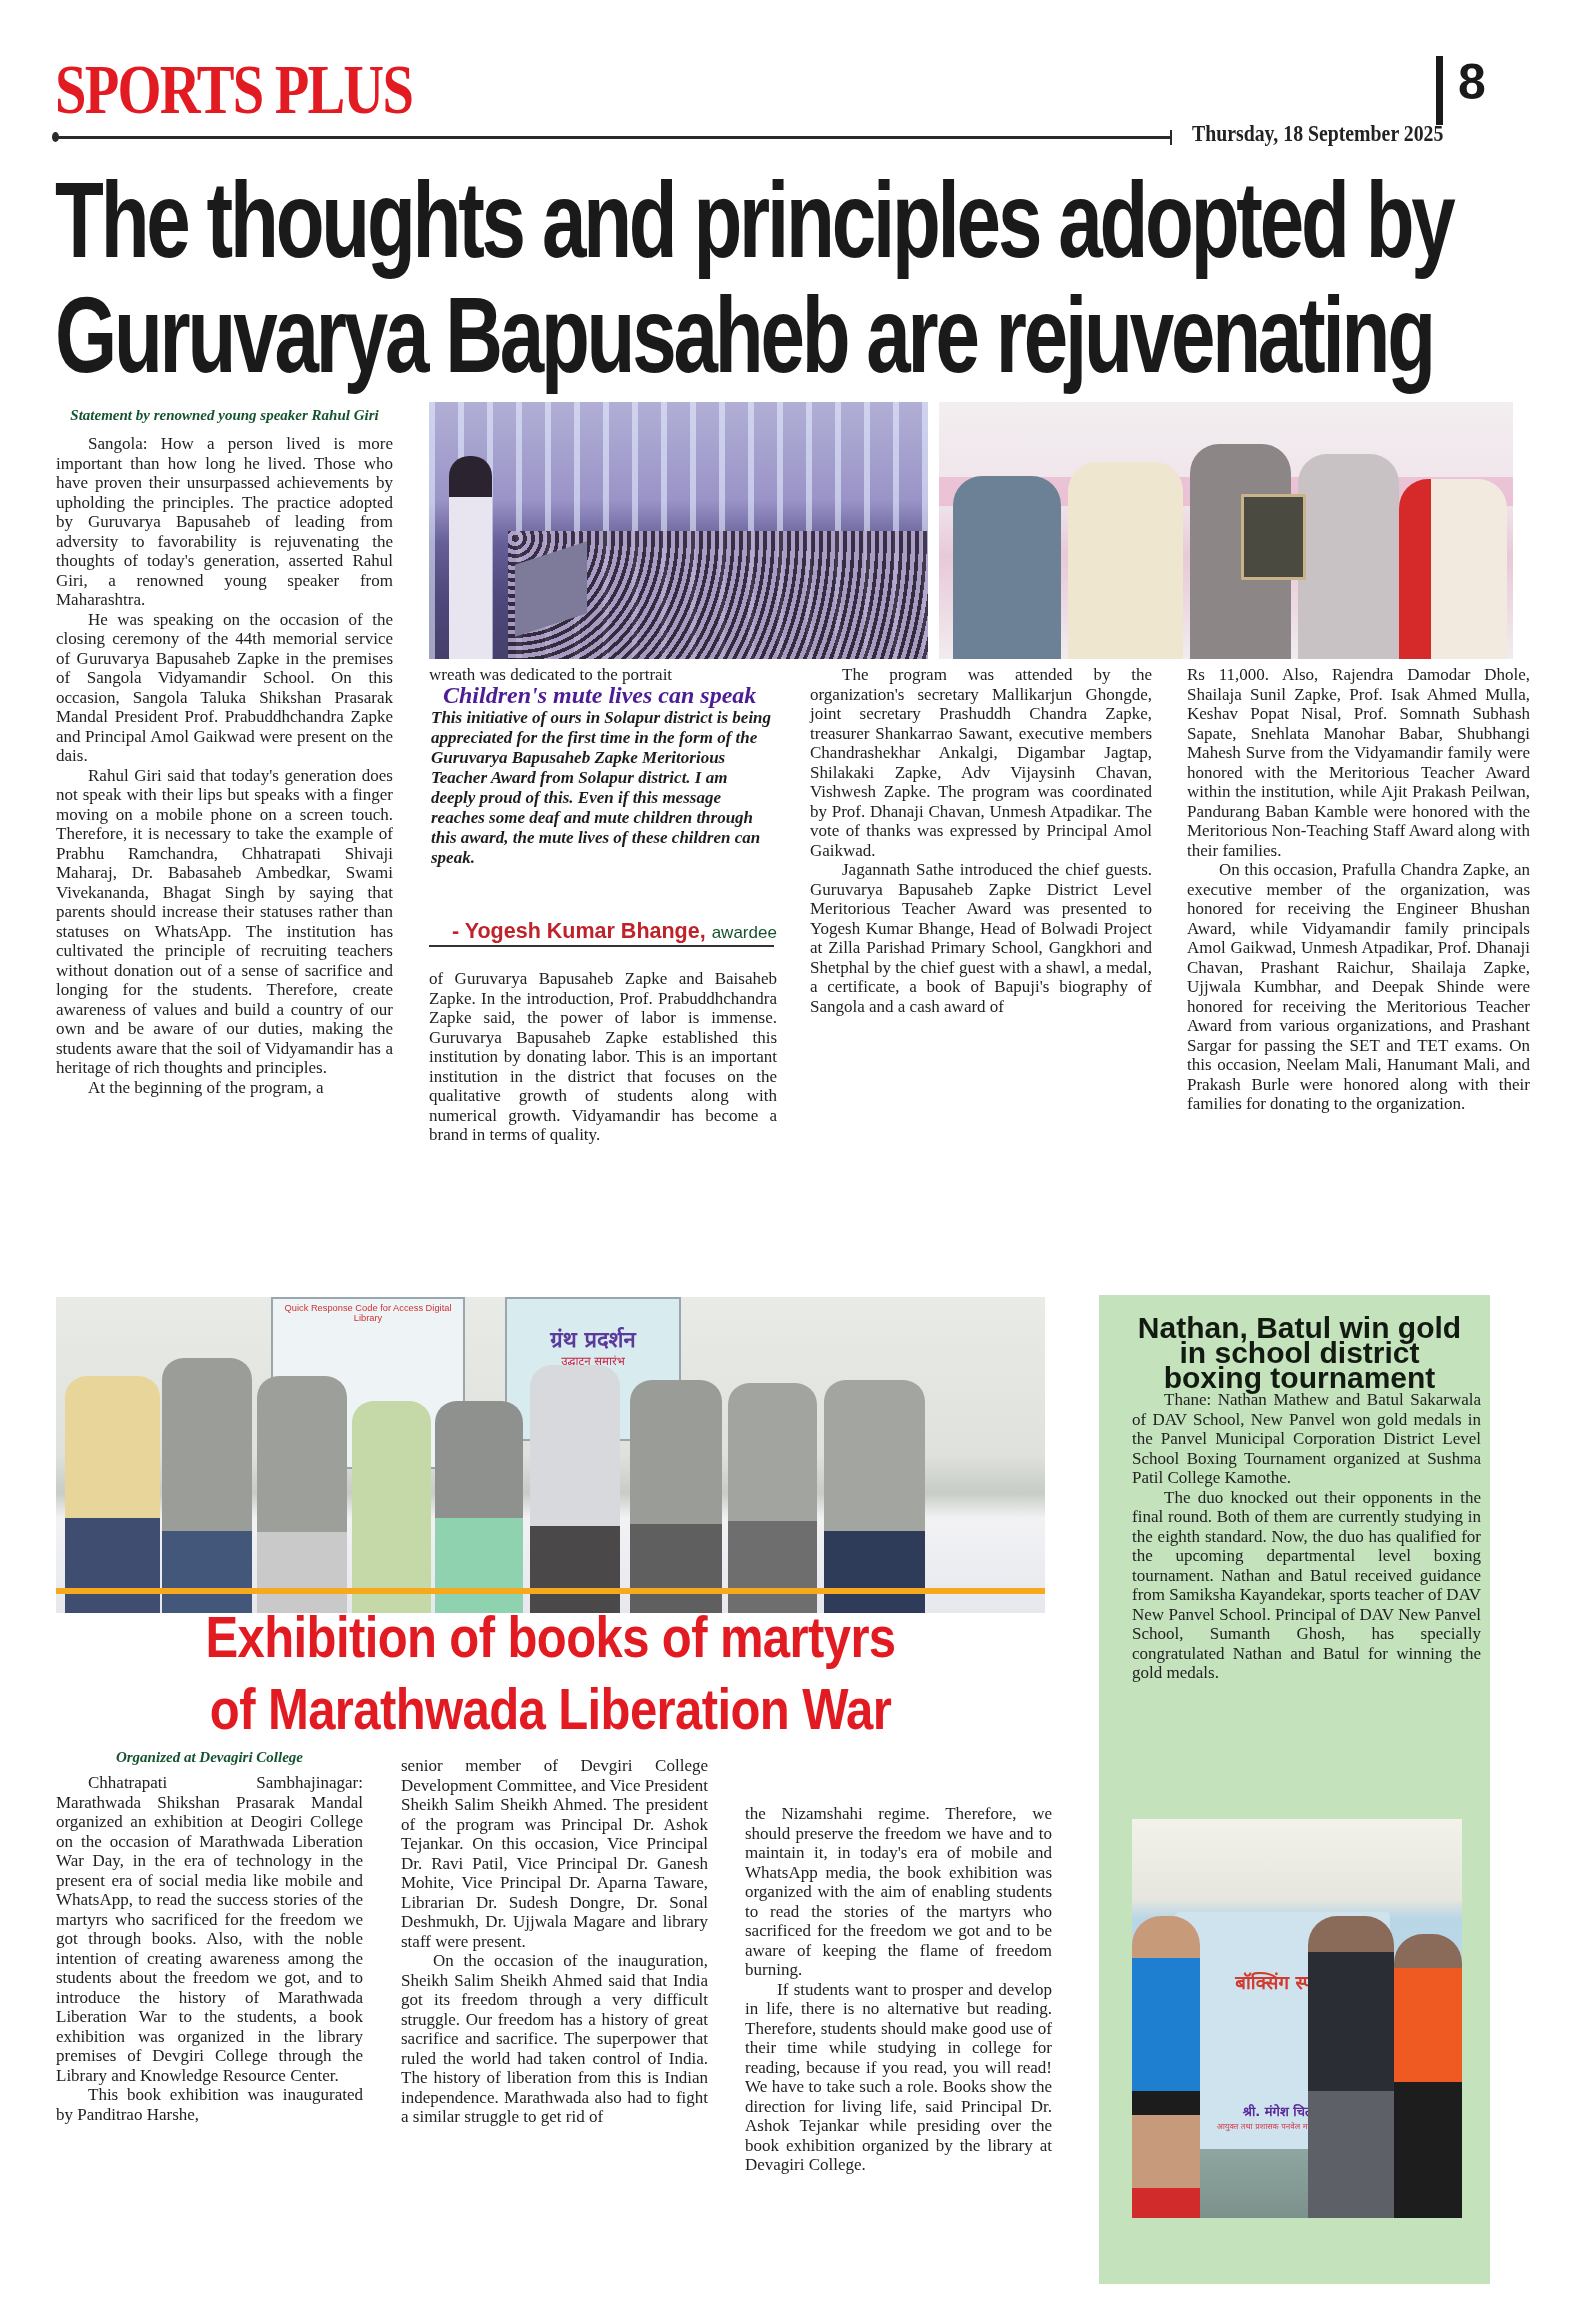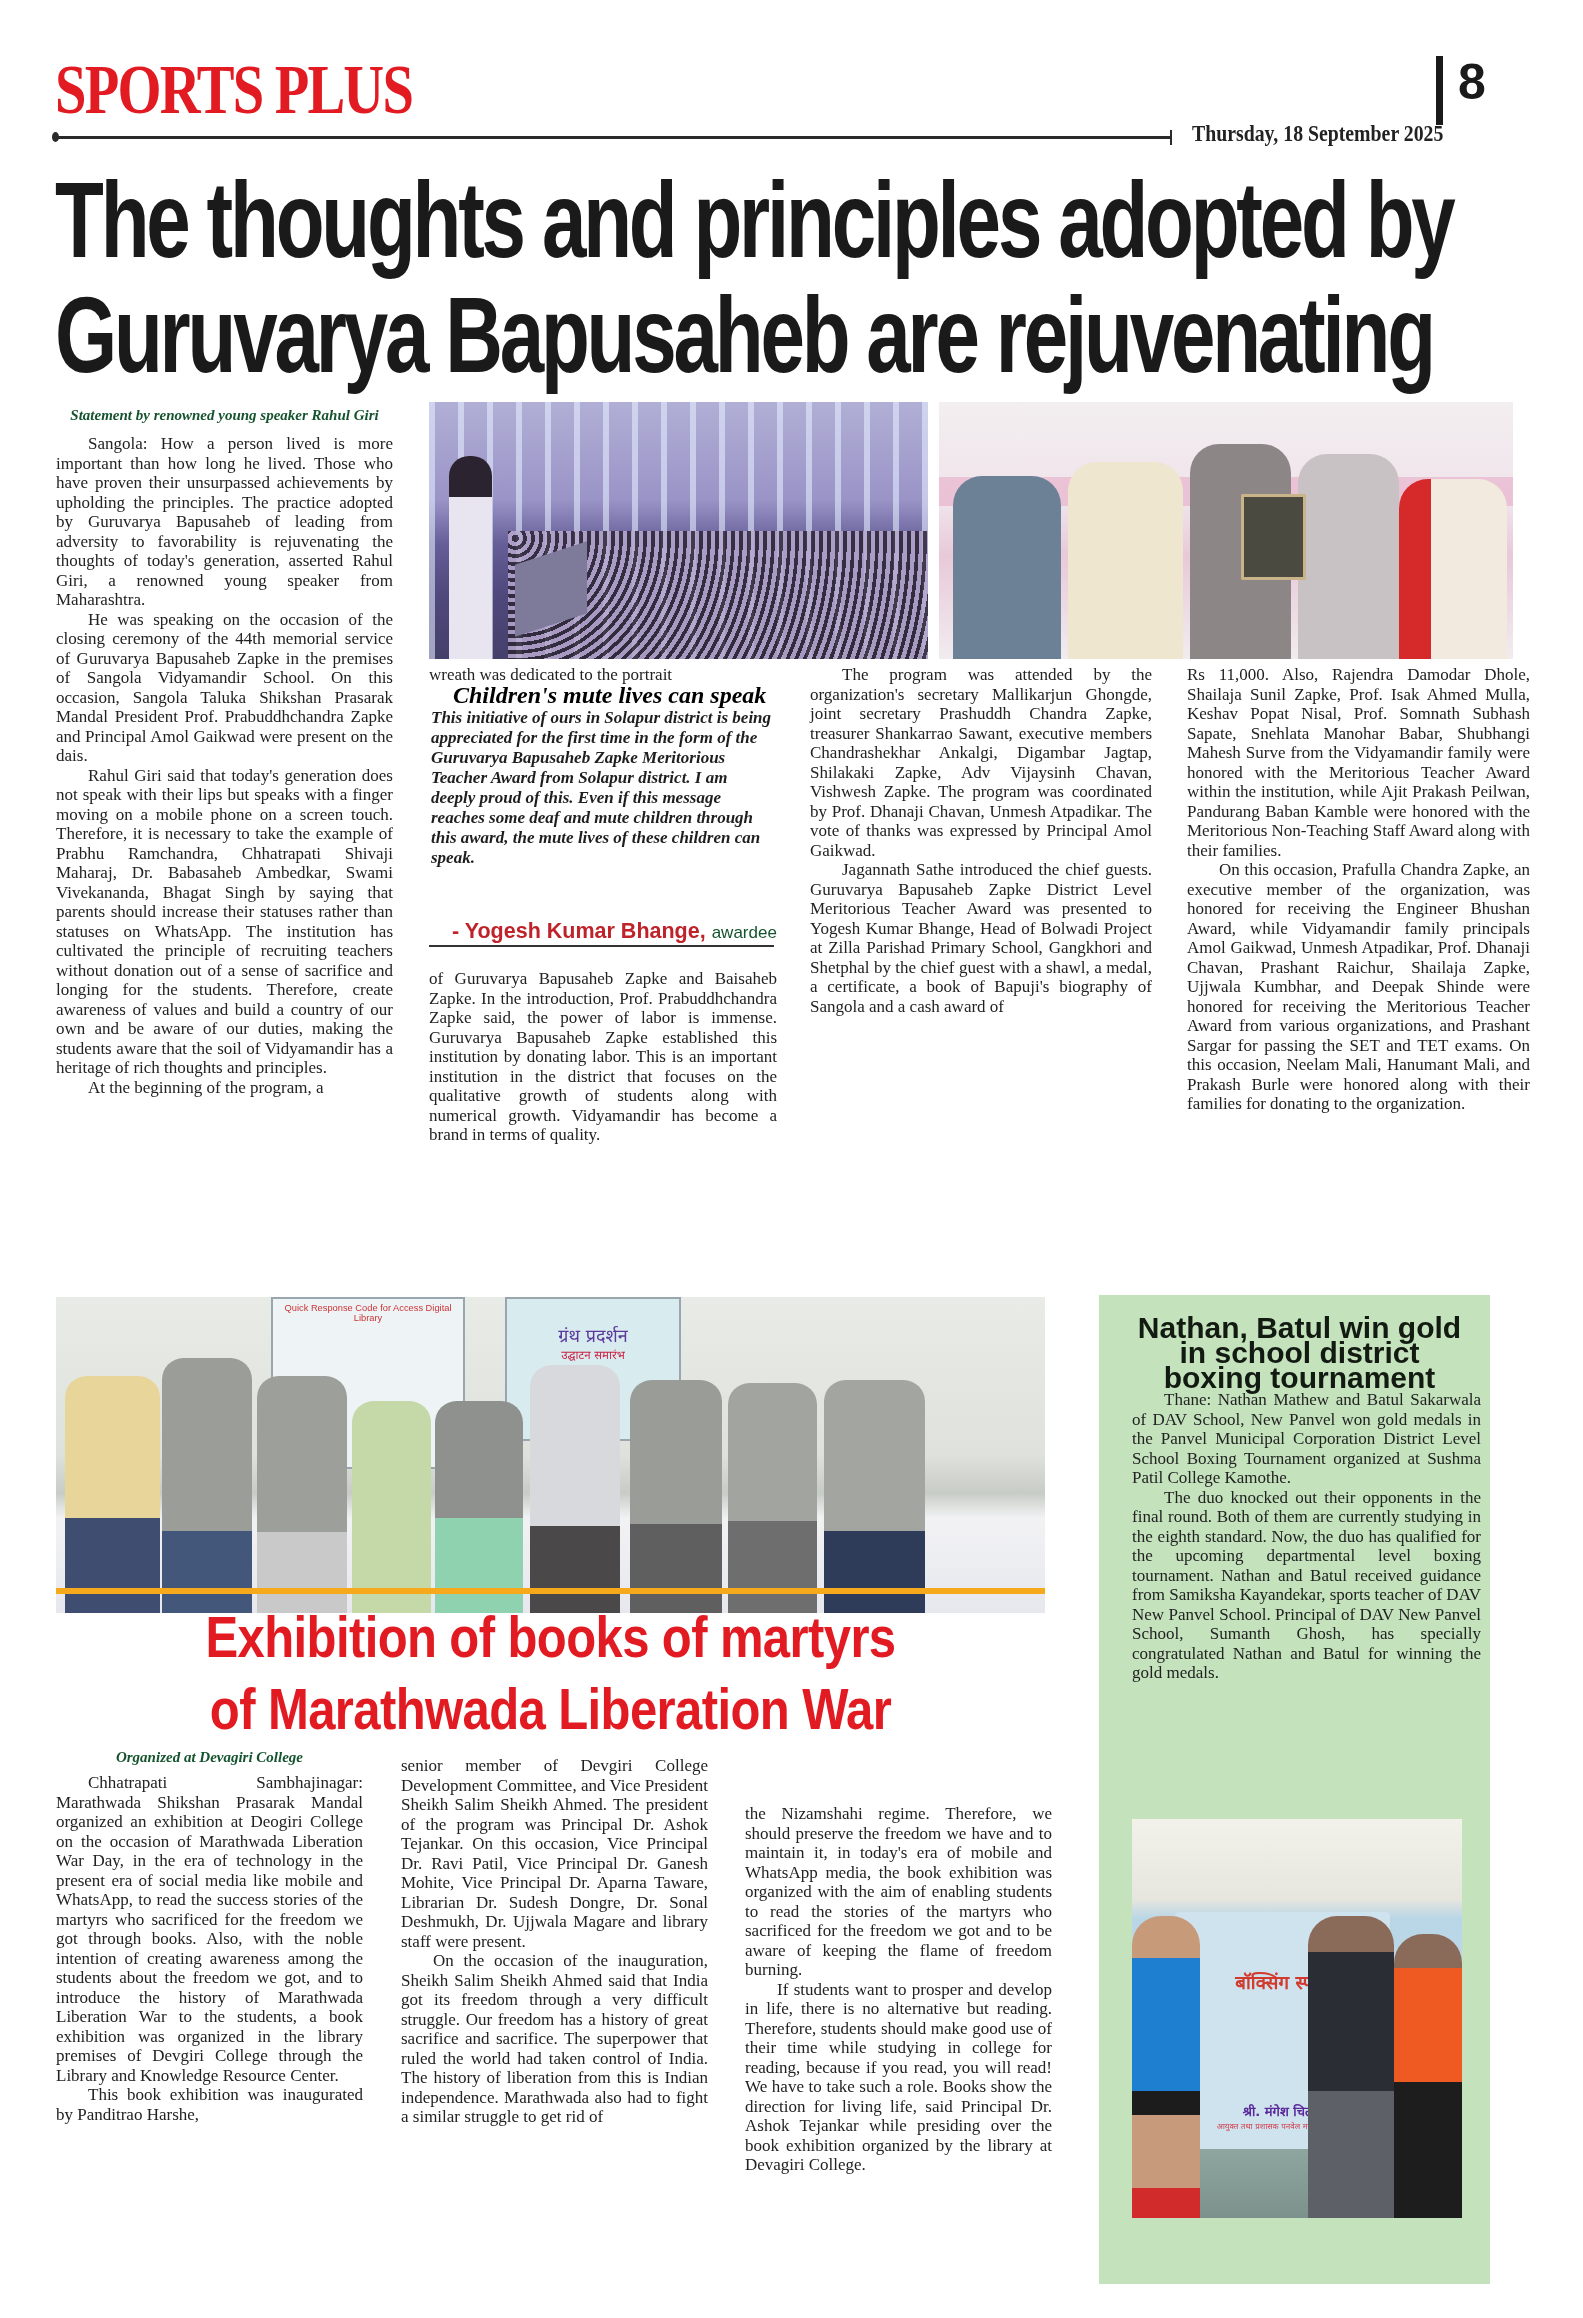--- a/index.html
+++ b/index.html
@@ -51,21 +51,21 @@
   
   .green-box { left: 1099px; top: 1295px; width: 391px; height: 989px; background: #c4e3bd; }
   .green-title { font-family: "Liberation Sans", sans-serif; font-weight: bold; font-size: 30px; line-height: 25px; color: #121a12; text-align: center; }
   .photo-boxing { left: 1132px; top: 1819px; width: 330px; height: 399px; background: linear-gradient(180deg, #f2f1ea 0%, #e7e6de 20%, #b9d6e6 25%, #c7dfee 75%, #8ea7a0 82%, #7d918c 100%); }
   .photo-boxing .fig { position: absolute; bottom: 0; border-radius: 29px 29px 0 0; }
 
   .quote-rule { left: 429px; top: 945px; width: 345px; height: 2.2px; background: #333; }
   .attribution { left: 452px; top: 919px; font-family: "Liberation Sans", sans-serif; font-weight: bold; color: #c0222a; font-size: 21.5px; white-space: nowrap; }
   .attribution .role { font-weight: normal; color: #14532d; font-size: 17px; }
   .quote-body { left: 431px; top: 708px; width: 345px; font-family: "Liberation Serif", serif; font-style: italic; font-weight: bold; font-size: 17px; line-height: 20px; color: #1e1e1e; }
-  .quote-title { left: 453px; top: 682px; width: 345px; font-family: "Liberation Serif", serif; font-style: italic; font-weight: bold; font-size: 24px; line-height: 26px; color: #000000; white-space: nowrap; }
+  .quote-title { left: 443px; top: 682px; width: 345px; font-family: "Liberation Serif", serif; font-style: italic; font-weight: bold; font-size: 24px; line-height: 26px; color: #4c1d95; white-space: nowrap; }
 </style>
 </head>
 <body>
 
 <div class="abs section-name">SPORTS PLUS</div>
 <div class="abs rule"></div>
 <div class="abs page-bar"></div>
 <div class="abs page-no">8</div>
 <div class="abs dateline">Thursday, 18 September 2025</div>
 
@@ -119,21 +119,21 @@
 <div class="abs col" style="left:1187px; top:665px; width:343px;">
   <p class="noindent">Rs 11,000. Also, Rajendra Damodar Dhole, Shailaja Sunil Zapke, Prof. Isak Ahmed Mulla, Keshav Popat Nisal, Prof. Somnath Subhash Sapate, Snehlata Manohar Babar, Shubhangi Mahesh Surve from the Vidyamandir family were honored with the Meritorious Teacher Award within the institution, while Ajit Prakash Peilwan, Pandurang Baban Kamble were honored with the Meritorious Non-Teaching Staff Award along with their families.</p>
   <p>On this occasion, Prafulla Chandra Zapke, an executive member of the organization, was honored for receiving the Engineer Bhushan Award, while Vidyamandir family principals Amol Gaikwad, Unmesh Atpadikar, Prof. Dhanaji Chavan, Prashant Raichur, Shailaja Zapke, Ujjwala Kumbhar, and Deepak Shinde were honored for receiving the Meritorious Teacher Award from various organizations, and Prashant Sargar for passing the SET and TET exams. On this occasion, Neelam Mali, Hanumant Mali, and Prakash Burle were honored along with their families for donating to the organization.</p>
 </div>
 
 <div class="abs photo photo-group">
   <div class="poster" style="left:215px;top:0;width:194px;height:172px;font-family:'Liberation Sans',sans-serif;font-size:9.3px;color:#c33;text-align:center;padding-top:4.3px;">
     <span>Quick Response Code for Access Digital Library</span>
   </div>
   <div class="poster" style="left:449px;top:0;width:176px;height:144px;background:#d8ecf0;font-family:'DejaVu Sans',sans-serif;color:#5c3a9c;text-align:center;padding-top:24.4px;">
-    <div style="font-size:18px;font-weight:normal;">ग्रंथ प्रदर्शन</div>
+    <div style="font-size:22px;font-weight:bold;">ग्रंथ प्रदर्शन</div>
     <div style="font-size:11.5px;color:#c24;">उद्घाटन समारंभ</div>
   </div>
   <div class="fig" style="left:8.6px;width:95px;height:237px;background:linear-gradient(180deg,#e8d59a 0 60%,#3f4e70 60% 100%);"></div>
   <div class="fig" style="left:106px;width:90px;height:255px;background:linear-gradient(180deg,#9b9d99 0 68%,#42577a 68% 100%);"></div>
   <div class="fig" style="left:201px;width:90px;height:237px;background:linear-gradient(180deg,#9d9f9b 0 66%,#c9c9c9 66% 100%);"></div>
   <div class="fig" style="left:296px;width:79px;height:212px;background:linear-gradient(180deg,#c5d8a8 0 100%);"></div>
   <div class="fig" style="left:379px;width:88px;height:212px;background:linear-gradient(180deg,#8f918e 0 55%,#8fd2b0 55% 100%);"></div>
   <div class="fig" style="left:474px;width:90px;height:248px;background:linear-gradient(180deg,#d7d9dc 0 65%,#4a4848 65% 100%);"></div>
   <div class="fig" style="left:574px;width:92px;height:233px;background:linear-gradient(180deg,#9a9c98 0 62%,#5f5f5f 62% 100%);"></div>
   <div class="fig" style="left:672px;width:89px;height:230px;background:linear-gradient(180deg,#a2a4a0 0 60%,#6e6e6e 60% 100%);"></div>

